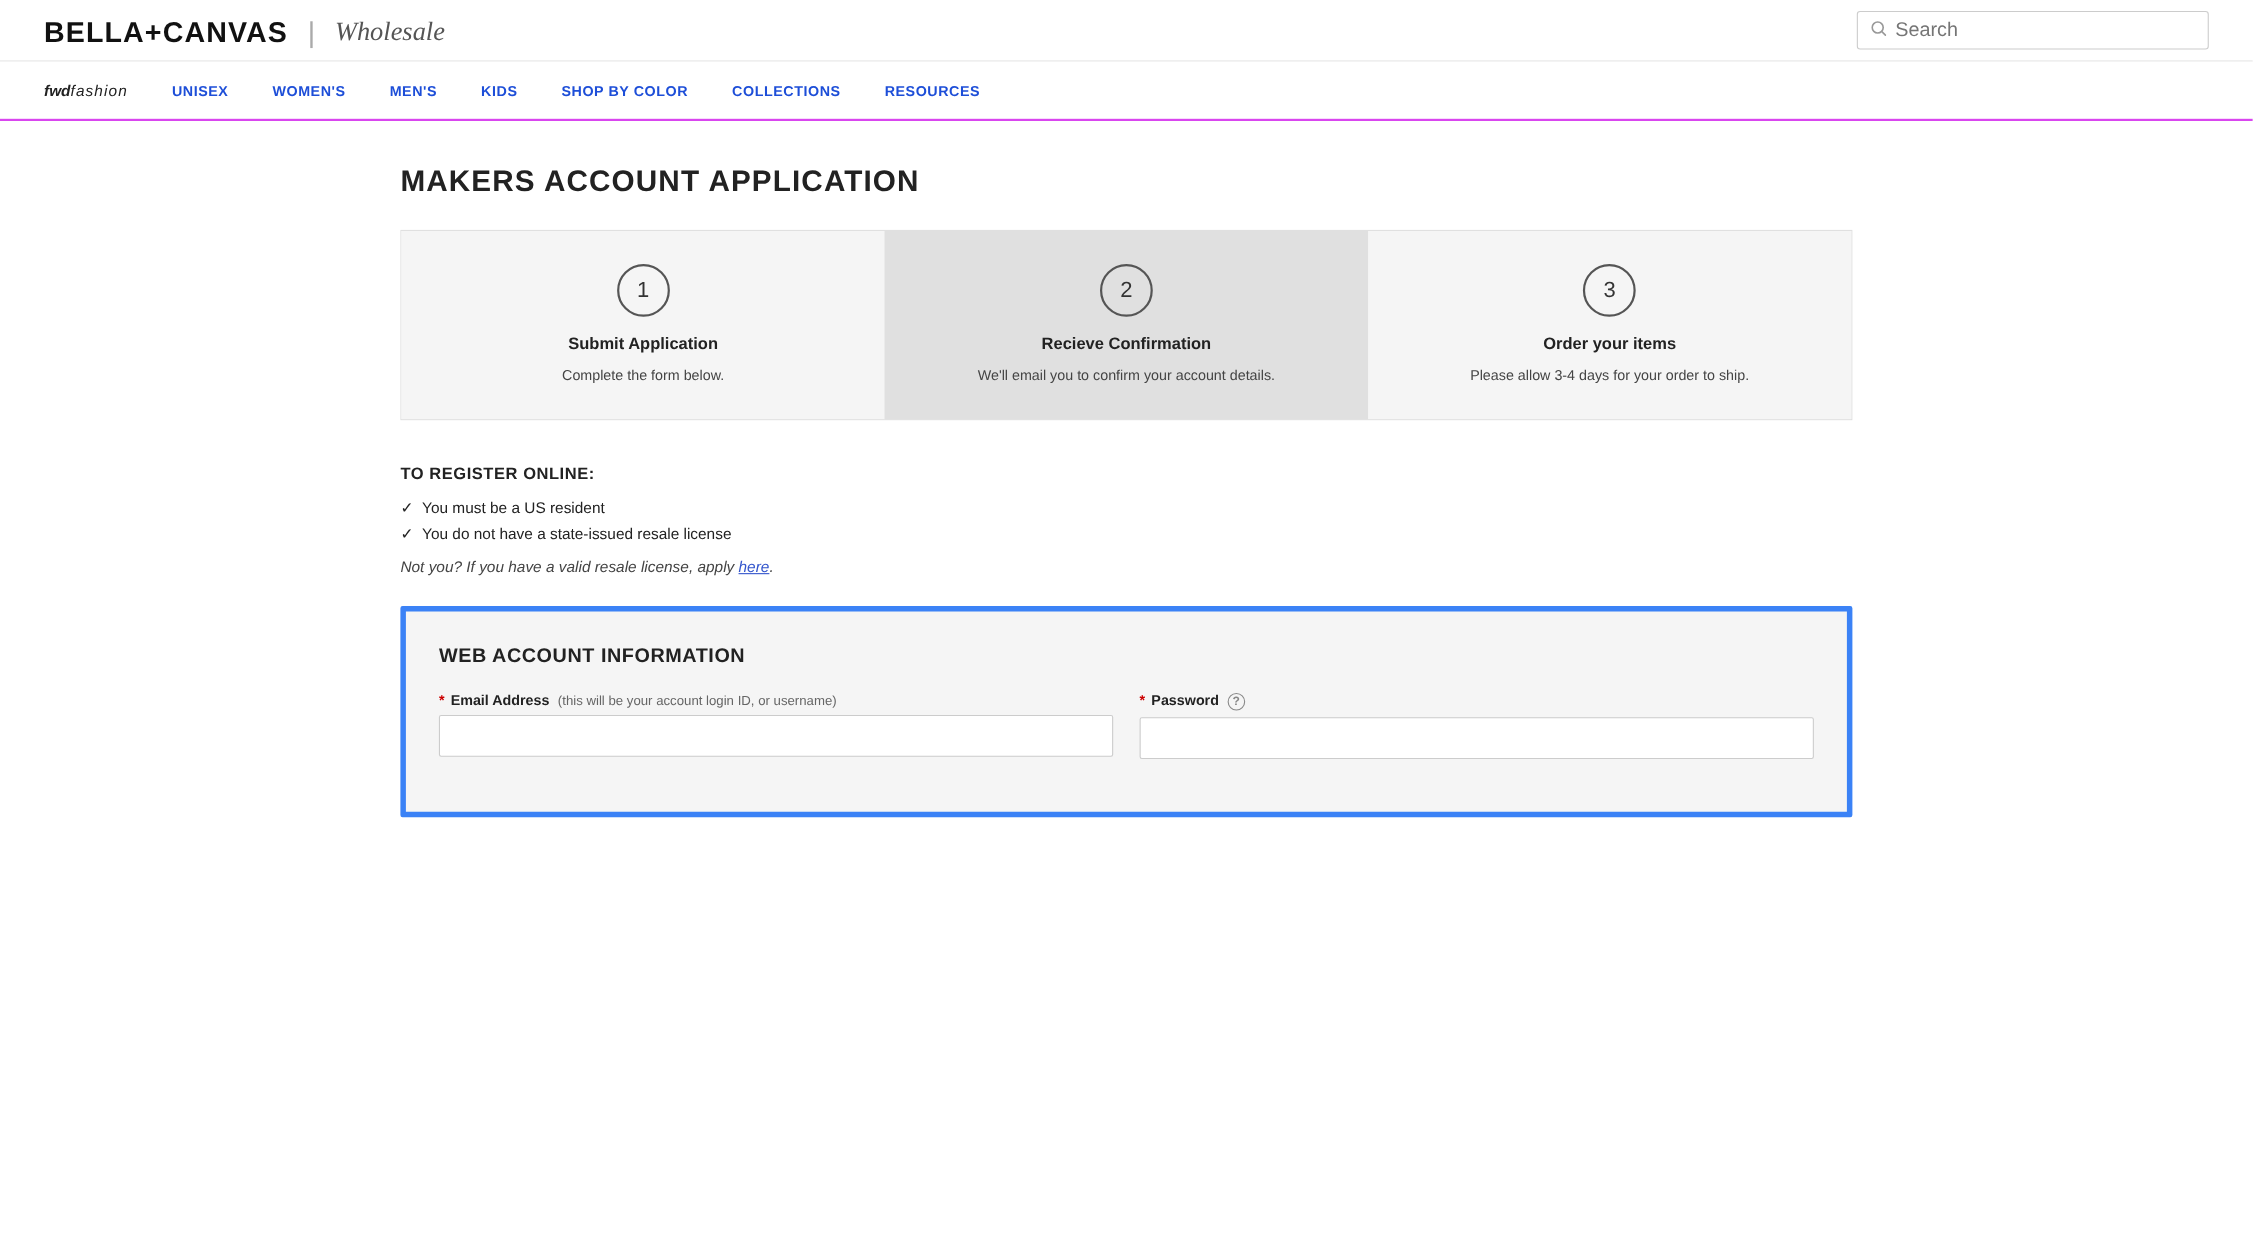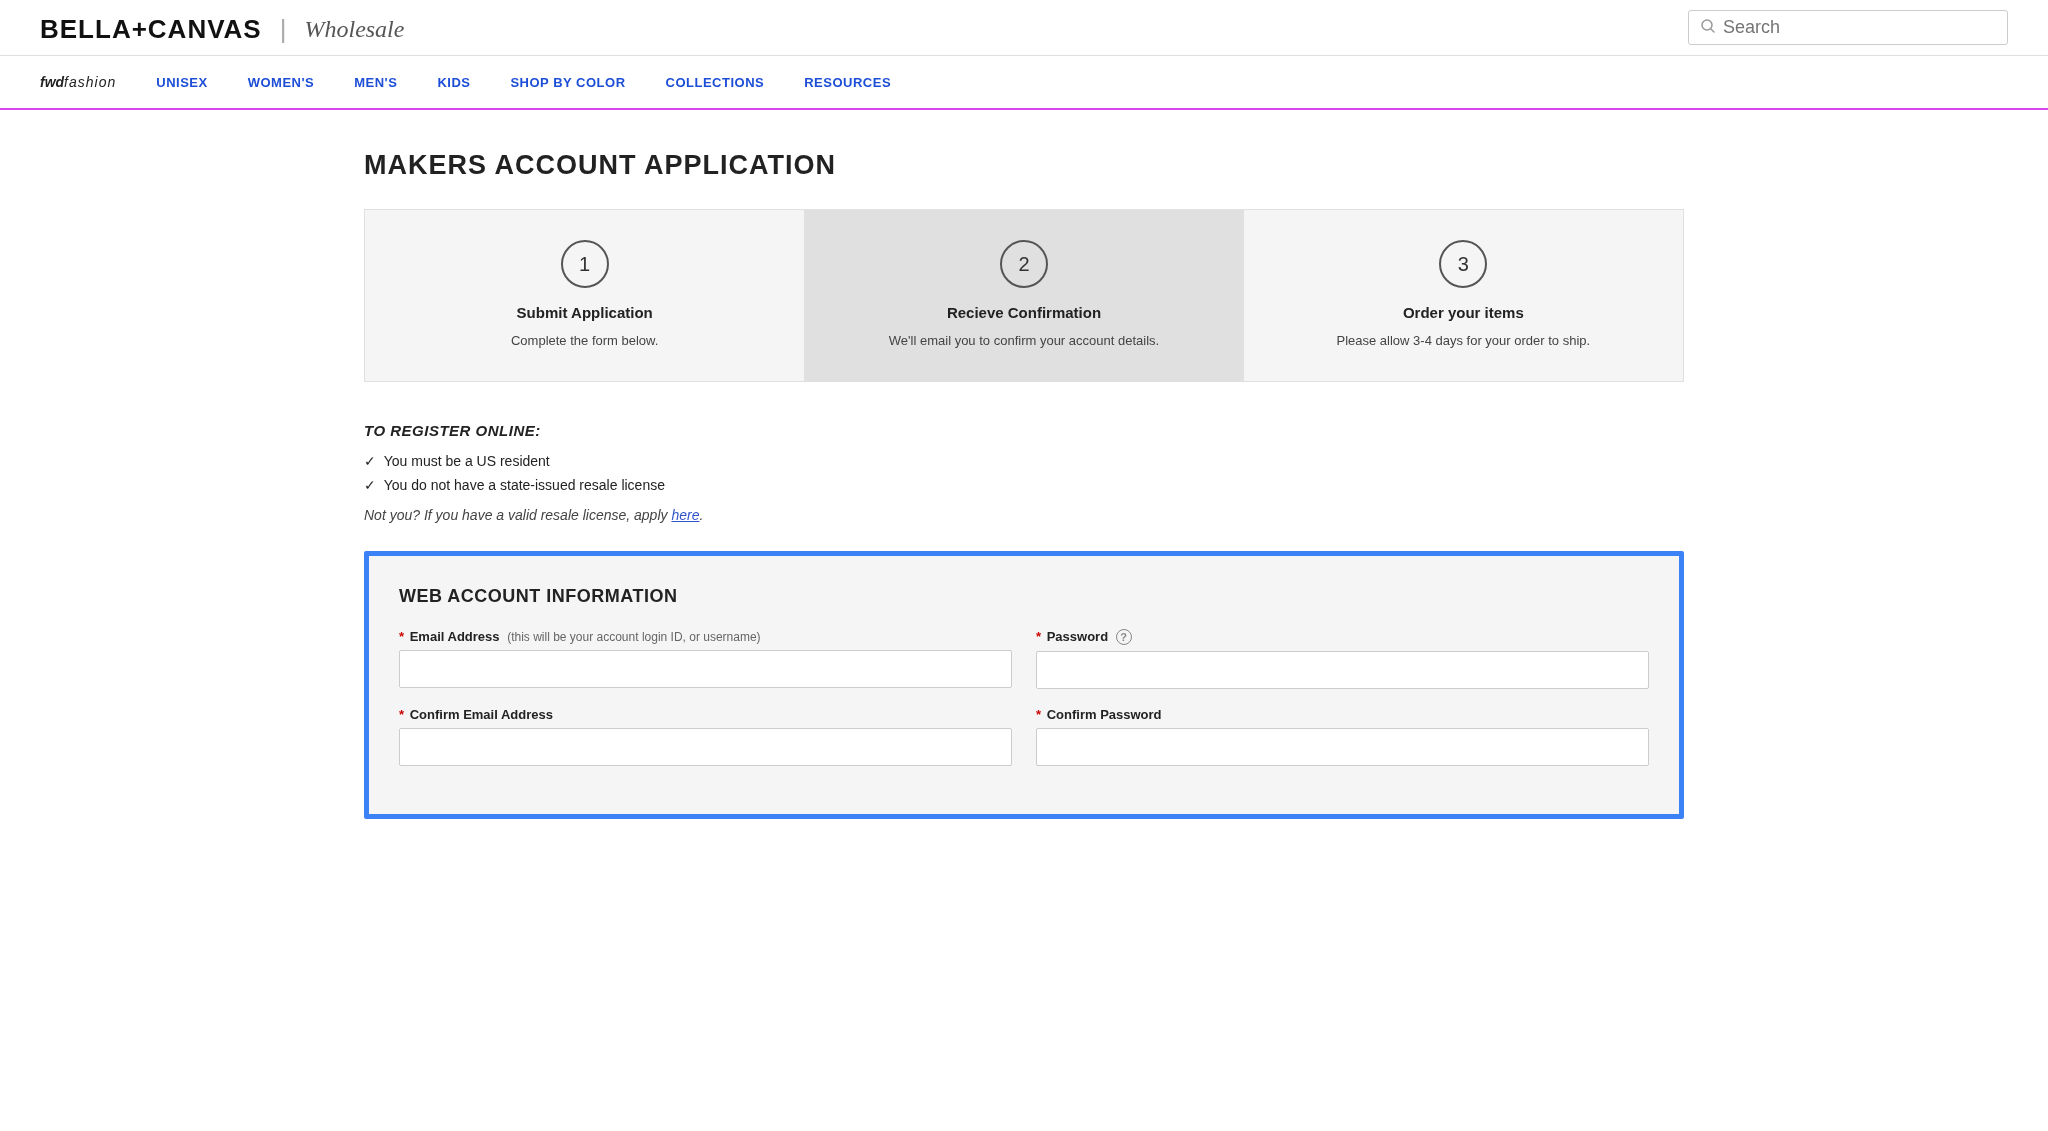--- a/index.html
+++ b/index.html
@@ -158,21 +158,20 @@
     
     .register-section {
       margin-bottom: 28px;
     }
     .register-title {
       font-size: 15px;
       font-weight: 700;
       letter-spacing: 0.5px;
       margin-bottom: 14px;
       text-transform: uppercase;
-      font-style: italic;
     }
     .check-item {
       display: flex;
       align-items: flex-start;
       gap: 8px;
       margin-bottom: 8px;
       font-size: 14px;
       color: #222;
     }
     .check-mark { color: #222; font-size: 14px; }
@@ -339,32 +338,16 @@
       <div class="form-group">
         <label class="form-label">
           <span class="required-star">*</span>
           <span>Password</span>
           <span class="help-icon">?</span>
         </label>
         <input class="form-input" type="password" style="">
       </div>
     </div>
 
-    <div class="form-row">
-      <div class="form-group">
-        <label class="form-label">
-          <span class="required-star">*</span>
-          <span>Confirm Email Address</span>
-        </label>
-        <input class="form-input" type="text" style="">
-      </div>
-      <div class="form-group">
-        <label class="form-label">
-          <span class="required-star">*</span>
-          <span>Confirm Password</span>
-        </label>
-        <input class="form-input" type="password" style="">
-      </div>
-    </div>
 
   </div>
 
 </div>
 
 </body></html>

